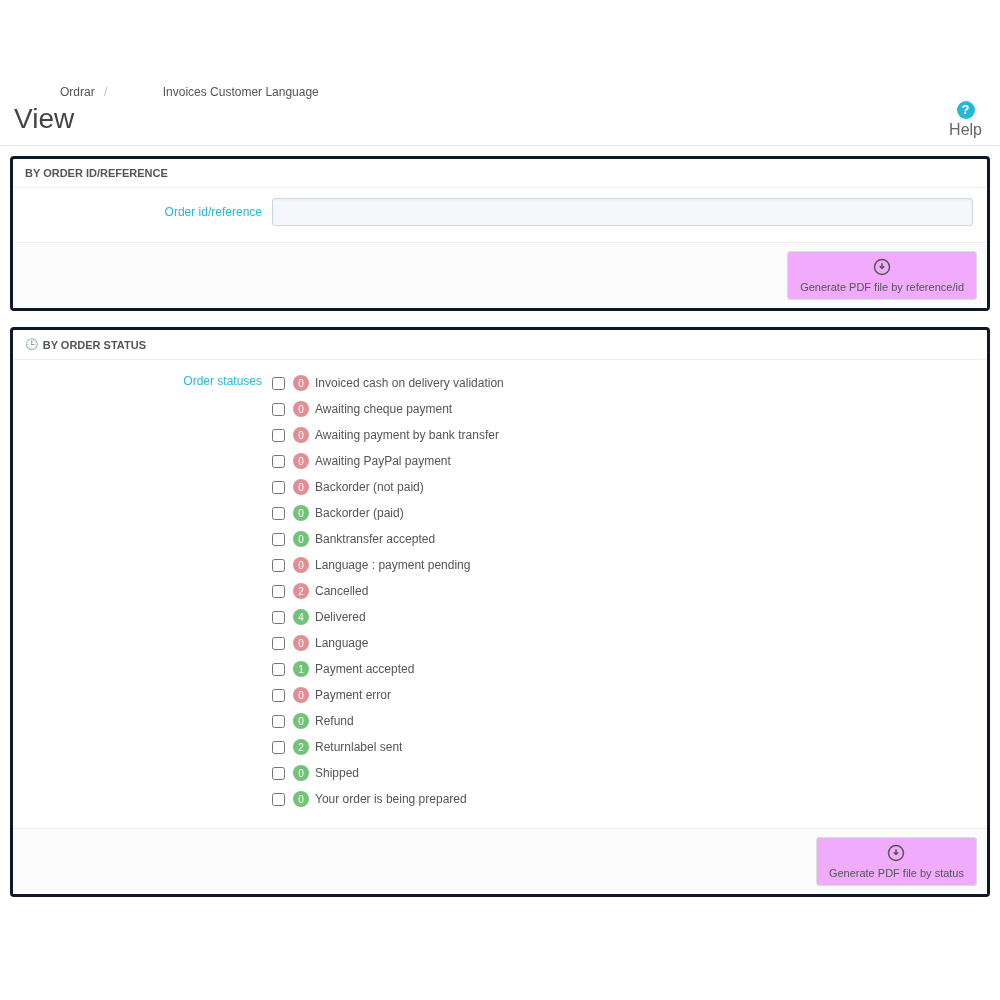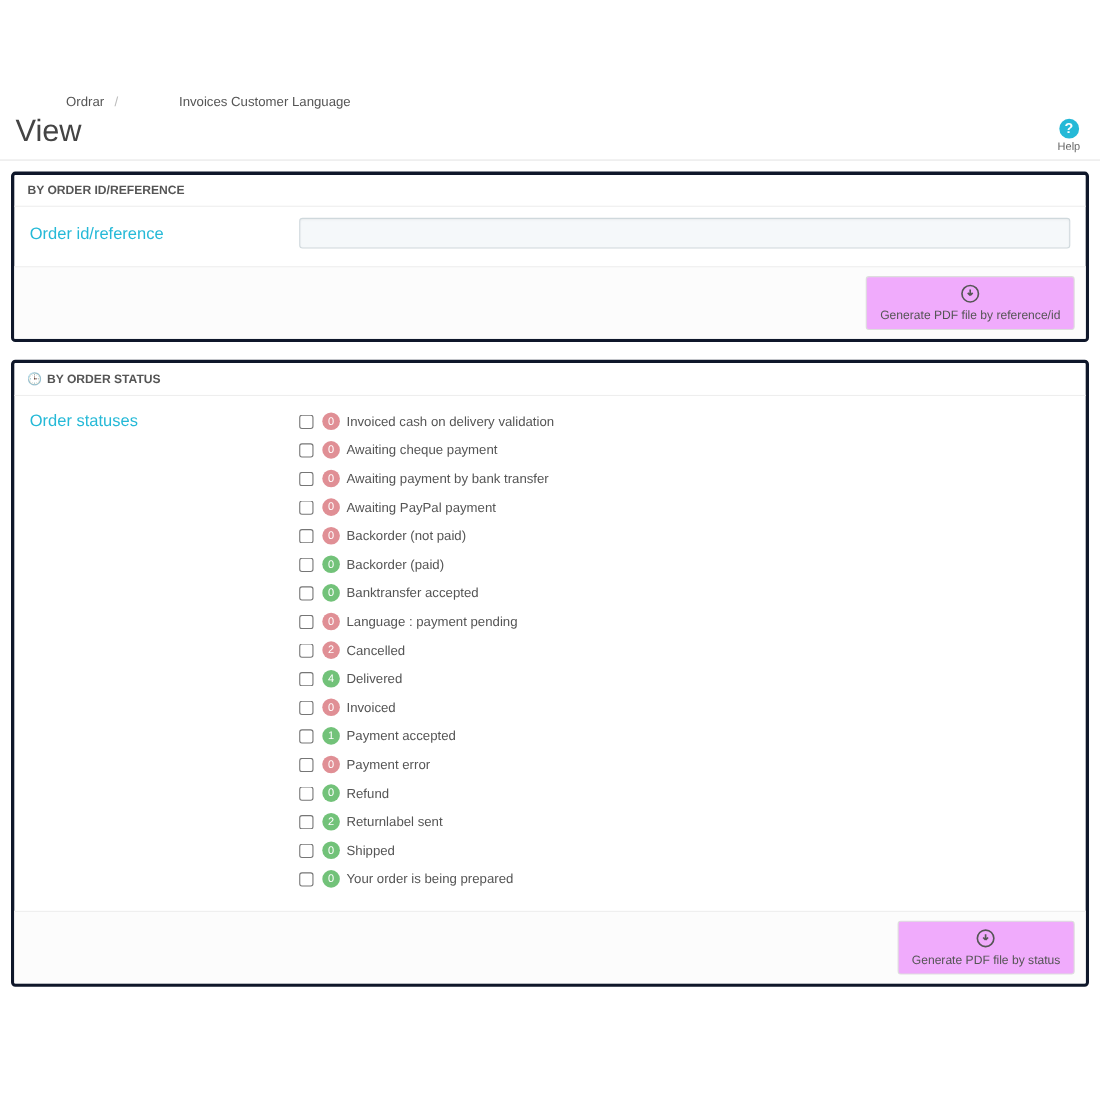--- a/index.html
+++ b/index.html
@@ -37,21 +37,21 @@
   display: inline-block;
   width: 18px; height: 18px;
   border-radius: 50%;
   background: #25b9d7;
   color: #fff;
   font-weight: bold;
   font-size: 13px;
   line-height: 18px;
   text-align: center;
 }
-.help-label { font-size: 10px; color: #666; margin-top: 2px; }
+.help-label { font-size: 16px; color: #666; margin-top: 2px; }
 .divider { border-top: 1px solid #e5e5e5; margin: 0; }
 
 .panel-wrap { padding: 10px; }
 .panel {
   border: 3px solid #0f172a;
   border-radius: 4px;
   background: #fff;
   margin-bottom: 16px;
 }
 .panel-heading {
@@ -69,24 +69,24 @@
   border-top: 1px solid #eee;
   background: #fcfcfc;
   padding: 8px 10px;
   display: flex;
   justify-content: flex-end;
 }
 
 .form-row { display: flex; align-items: center; margin-bottom: 6px; }
 .form-label {
   width: 245px;
-  text-align: left;
+  text-align: right;
   padding-right: 10px;
   color: #25b9d7;
-  font-size: 15px;
+  font-size: 12px;
 }
 .form-control {
   flex: 1;
   height: 28px;
   border: 1px solid #cfd8dc;
   background: #f5f8fa;
   border-radius: 3px;
   padding: 4px 8px;
   font-size: 12px;
   color: #555;
@@ -224,21 +224,21 @@
               <span>Cancelled</span>
             </li>
             <li>
               <input type="checkbox" style="">
               <span class="badge green">4</span>
               <span>Delivered</span>
             </li>
             <li>
               <input type="checkbox" style="">
               <span class="badge red">0</span>
-              <span>Invoiced</span>
+              <span>Language</span>
             </li>
             <li>
               <input type="checkbox" style="">
               <span class="badge green">1</span>
               <span>Payment accepted</span>
             </li>
             <li>
               <input type="checkbox" style="">
               <span class="badge red">0</span>
               <span>Payment error</span>

